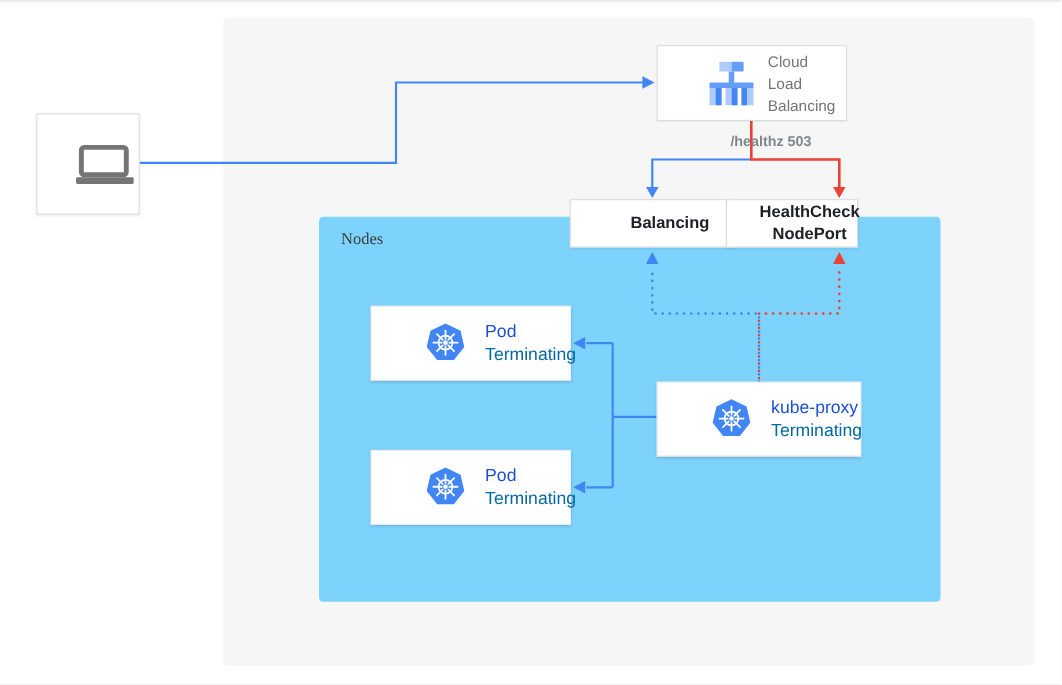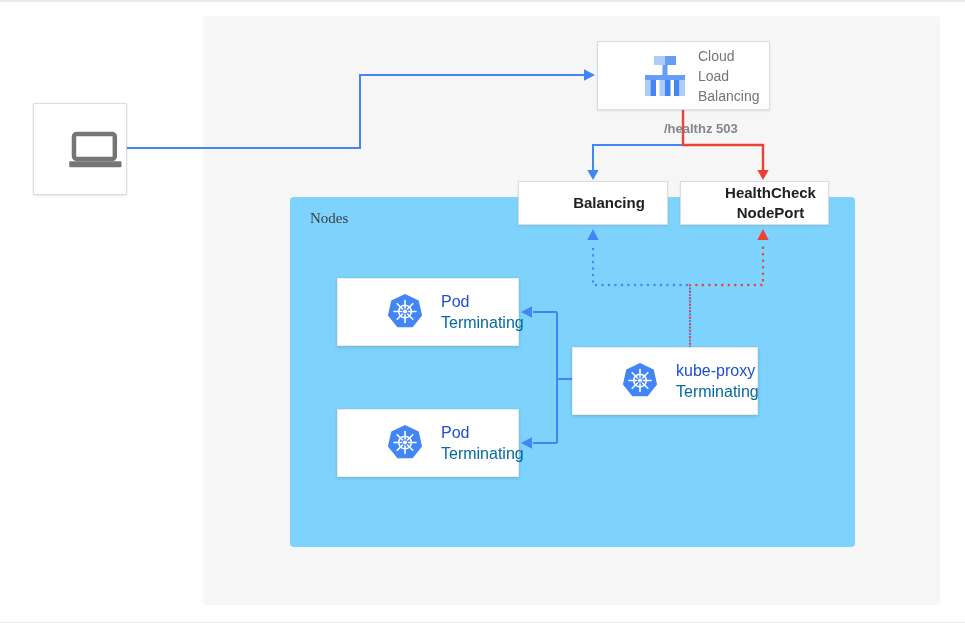--- a/index.html
+++ b/index.html
@@ -76,32 +76,32 @@
     max-width: 100px;
   }
 
   .card-port {
     display: flex; align-items: center; justify-content: center;
     text-align: center;
     font-size: 15px; font-weight: 700;
     color: #202124; line-height: 20px;
   }
   .card-nodeport { left: 518px; top: 181px; width: 150px; height: 44px; }
-  .card-hcport   { left: 680px; top: 181px; width: 149px; height: 44px; }
+  .card-hcport   { left: 660px; top: 181px; width: 120px; height: 44px; }
   .card-hcport .port-label { max-width: 112px; }
 
   .k8s-card { display: flex; align-items: center; }
   .k8s-card .icon-wrap { margin-left: 15px; flex: 0 0 auto; display: flex; }
   .k8s-card .txt { margin-left: 16px; }
   .k8s-card .title { font-size: 16px; color: #1d4ed8; line-height: 22px; }
   .k8s-card .subtitle { font-size: 16px; color: #0369a1; line-height: 20px; }
 
   .card-pod1 { left: 337px; top: 278px; width: 182px; height: 68px; }
   .card-pod2 { left: 337px; top: 409px; width: 182px; height: 68px; }
-  .card-kproxy { left: 572px; top: 347px; width: 186px; height: 68px; }
+  .card-kproxy { left: 597px; top: 347px; width: 186px; height: 68px; }
 
   .healthz-label {
     position: absolute;
     left: 664px; top: 121px;
     font-size: 13px;
     font-weight: 700;
     color: #80868b;
     z-index: 10;
   }
 </style>

